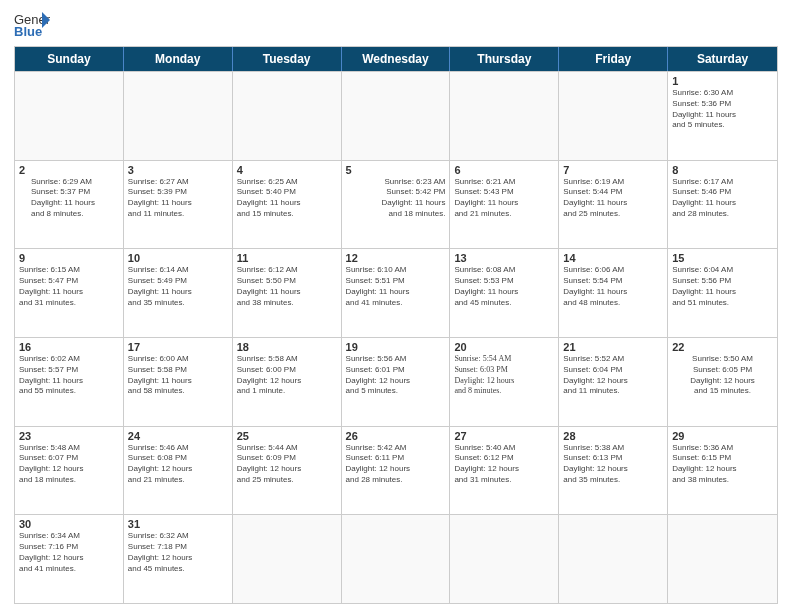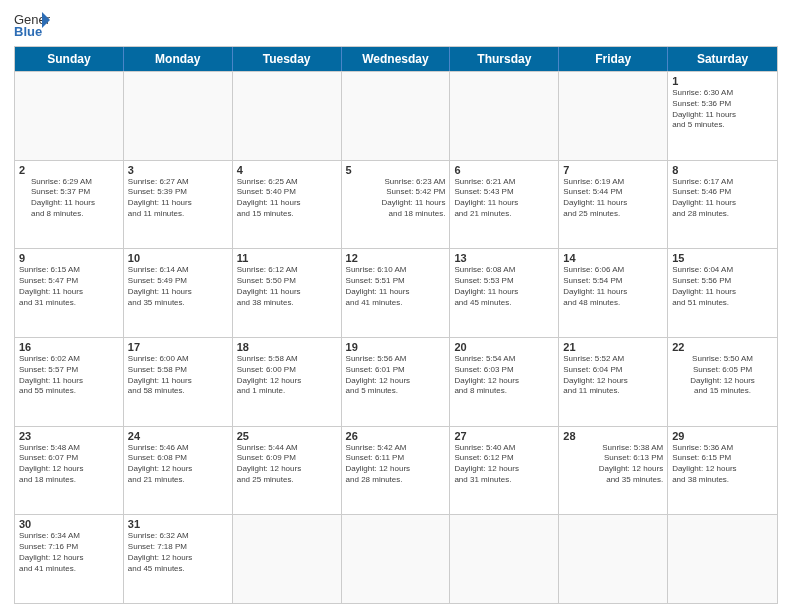--- a/index.html
+++ b/index.html
@@ -48,21 +48,21 @@
     }
     .calendar {
       flex: 1;
       display: flex;
       flex-direction: column;
       border: 1px solid #ccc;
     }
     .cal-header {
       display: grid;
       grid-template-columns: repeat(7, 1fr);
-      background: #0369a1;
+      background: #0c4a6e;
     }
     .cal-header-cell {
       color: white;
       font-size: 12px;
       font-weight: bold;
       padding: 5px 4px;
       text-align: center;
       border-right: 1px solid #4a85c8;
     }
     .cal-header-cell:last-child { border-right: none; }
@@ -271,21 +271,21 @@
           </div>
           <div class="cal-cell">
             <span class="day-num">19</span>
             <div class="cell-text" style="white-space: pre-line;">Sunrise: 5:56 AM
 Sunset: 6:01 PM
 Daylight: 12 hours
 and 5 minutes.</div>
           </div>
           <div class="cal-cell">
             <span class="day-num">20</span>
-            <div class="cell-text" style="white-space: pre-line;">Sunrise: 5:54 AM
+            <div class="cell-text" style="white-space: pre-line; font-family: Liberation Serif, serif;">Sunrise: 5:54 AM
 Sunset: 6:03 PM
 Daylight: 12 hours
 and 8 minutes.</div>
           </div>
           <div class="cal-cell">
             <span class="day-num">21</span>
             <div class="cell-text" style="white-space: pre-line;">Sunrise: 5:52 AM
 Sunset: 6:04 PM
 Daylight: 12 hours
 and 11 minutes.</div>
@@ -329,21 +329,21 @@
           </div>
           <div class="cal-cell">
             <span class="day-num">27</span>
             <div class="cell-text" style="white-space: pre-line;">Sunrise: 5:40 AM
 Sunset: 6:12 PM
 Daylight: 12 hours
 and 31 minutes.</div>
           </div>
           <div class="cal-cell">
             <span class="day-num">28</span>
-            <div class="cell-text" style="white-space: pre-line; text-align: right;">Sunrise: 5:38 AM
+            <div class="cell-text" style="white-space: pre-line;">Sunrise: 5:38 AM
 Sunset: 6:13 PM
 Daylight: 12 hours
 and 35 minutes.</div>
           </div>
           <div class="cal-cell">
             <span class="day-num">29</span>
             <div class="cell-text" style="white-space: pre-line;">Sunrise: 5:36 AM
 Sunset: 6:15 PM
 Daylight: 12 hours
 and 38 minutes.</div>

